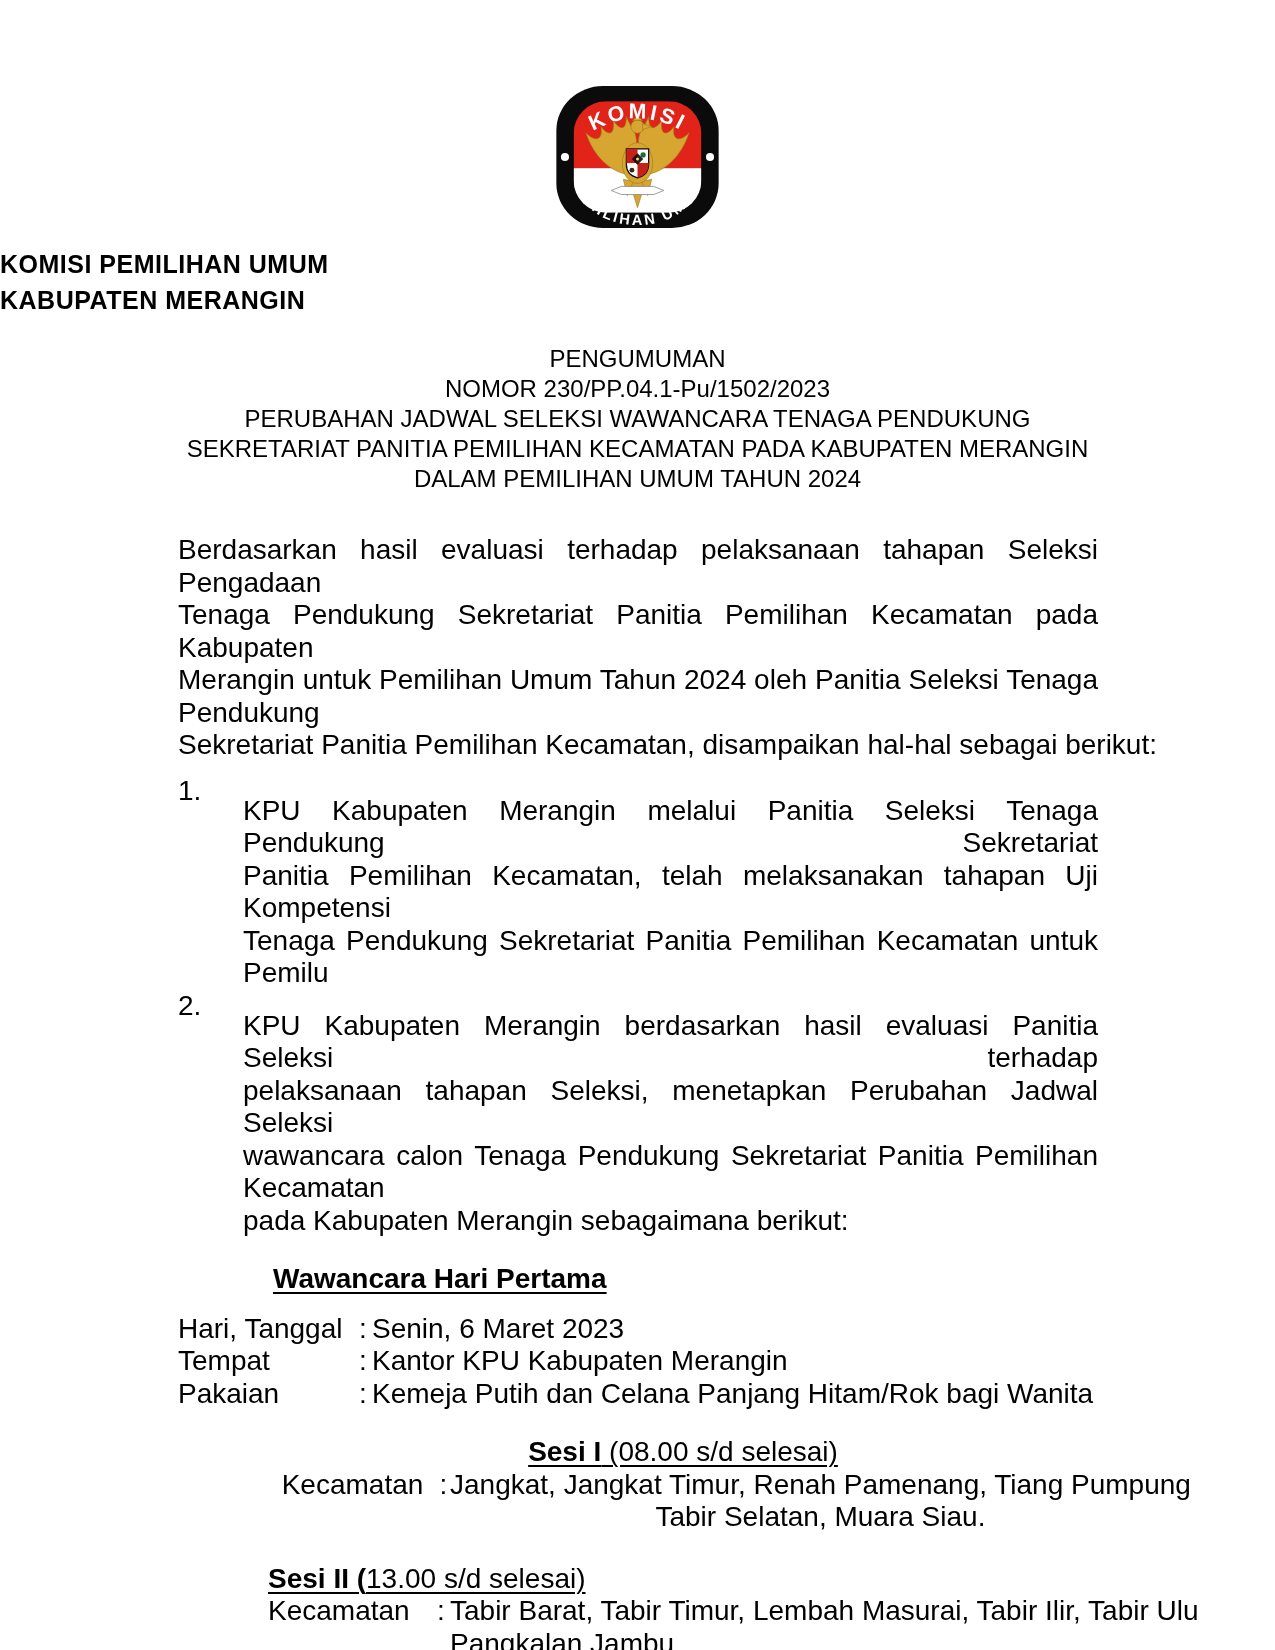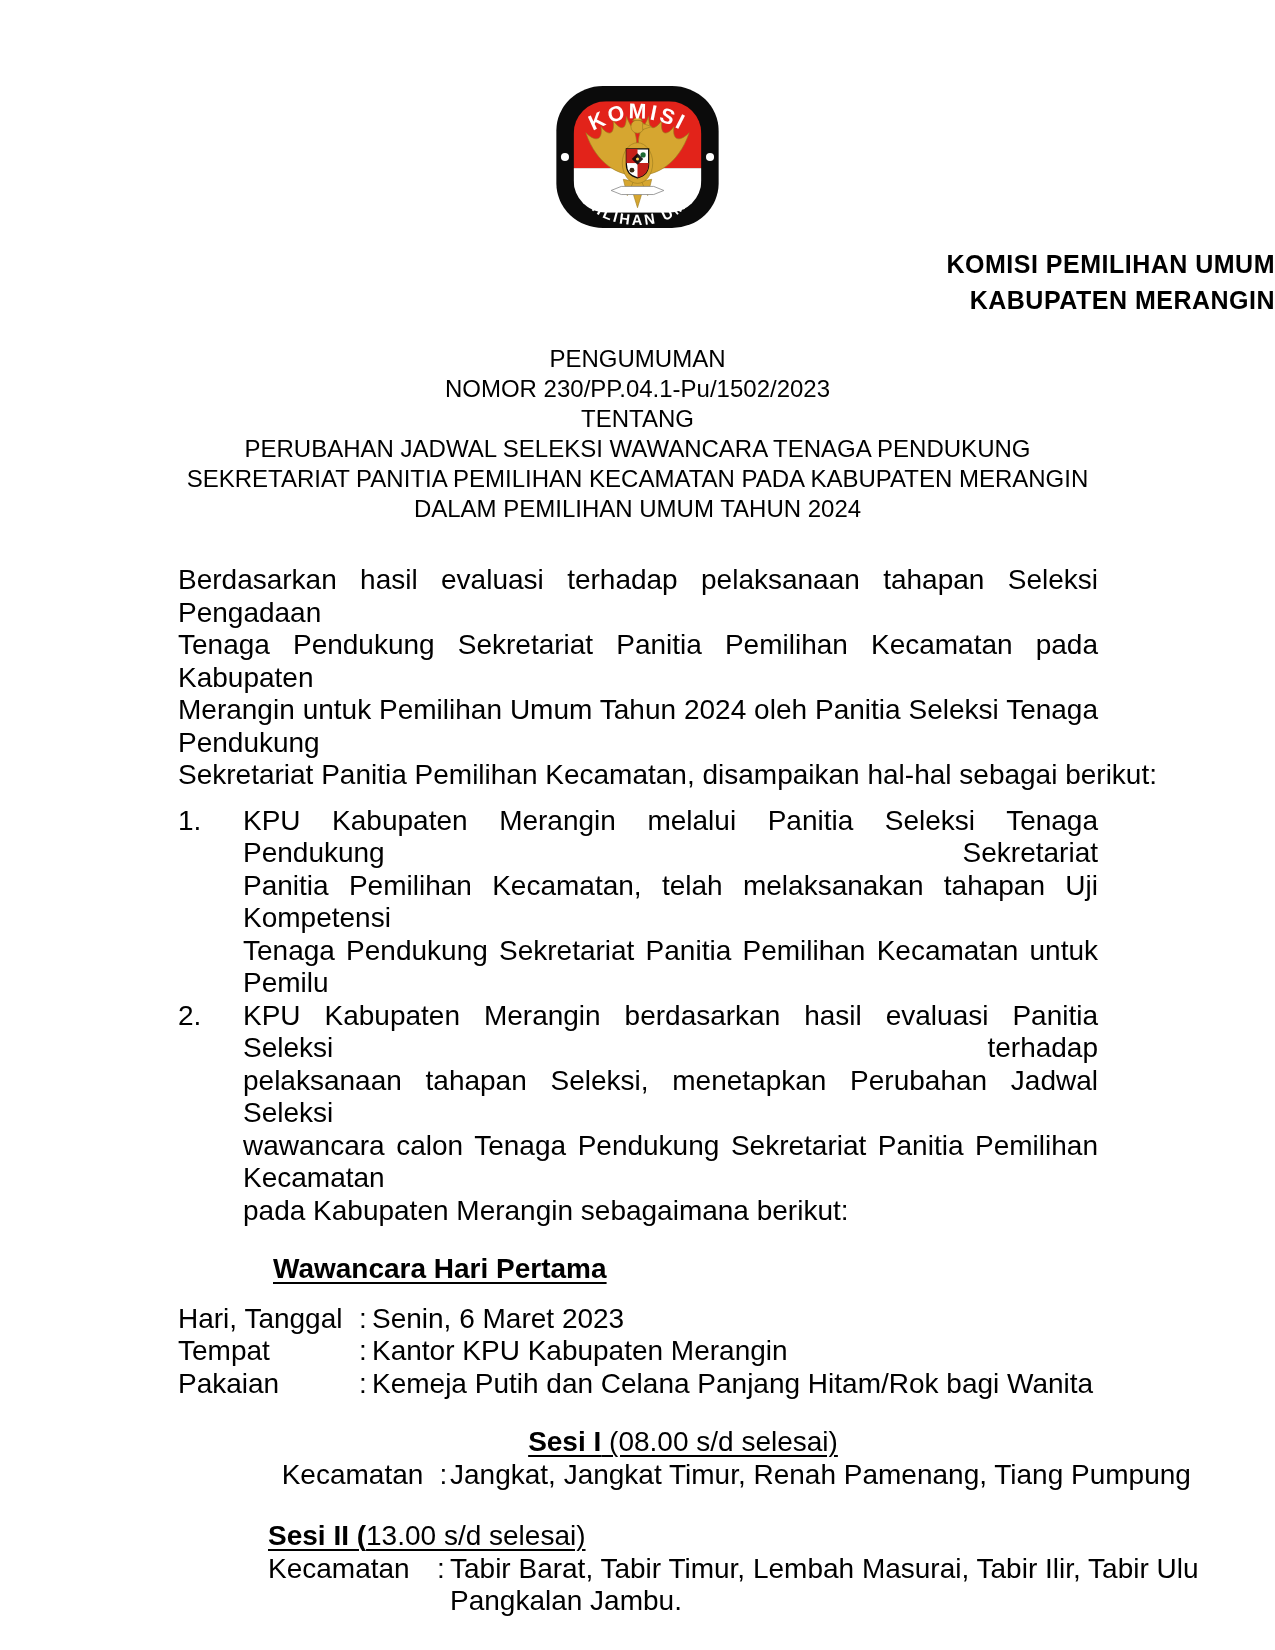--- a/index.html
+++ b/index.html
@@ -8,21 +8,21 @@
     width:1275px;
     height:1650px;
     background:#ffffff;
     font-family:"Liberation Sans","DejaVu Sans",sans-serif;
     color:#000;
     overflow:hidden;
   }
   .logo-wrap{padding-top:86px;text-align:center;}
   .org-header{
     margin-top:14px;
-    text-align:right;
+    text-align:left;
     font-weight:bold;
     font-size:25px;
     line-height:36px;
     letter-spacing:0.5px;
   }
   .title-block{
     margin-top:26px;
     text-align:center;
     font-size:24px;
     line-height:30px;
@@ -37,21 +37,21 @@
   .jline{
     text-align:justify;
     text-align-last:justify;
     text-justify:inter-word;
     white-space:normal;
   }
   .lline{text-align:left;white-space:nowrap;}
   .list{margin-top:13px;}
   .list-item{display:flex;}
   .li-num{width:65px;flex:0 0 65px;}
-  .li-body{width:855px;flex:0 0 855px;}
+  .li-body{width:855px;flex:0 0 855px;margin-top:20px;}
   .section-heading{
     margin-top:26px;
     margin-left:95px;
     font-weight:bold;
   }
   .u{
     text-decoration:underline;
     text-decoration-thickness:2px;
     text-underline-offset:4px;
   }
@@ -134,21 +134,20 @@
   </div>
 
   <div class="org-header">
     <div>KOMISI PEMILIHAN UMUM</div>
     <div>KABUPATEN MERANGIN</div>
   </div>
 
   <div class="title-block">
     <div>PENGUMUMAN</div>
     <div>NOMOR 230/PP.04.1-Pu/1502/2023</div>
-    <div>TENTANG</div>
     <div>PERUBAHAN JADWAL SELEKSI WAWANCARA TENAGA PENDUKUNG</div>
     <div>SEKRETARIAT PANITIA PEMILIHAN KECAMATAN PADA KABUPATEN MERANGIN</div>
     <div>DALAM PEMILIHAN UMUM TAHUN 2024</div>
   </div>
 
   <div class="content">
 
     <div class="intro">
       <div class="jline">Berdasarkan hasil evaluasi terhadap pelaksanaan tahapan Seleksi Pengadaan</div>
       <div class="jline">Tenaga Pendukung Sekretariat Panitia Pemilihan Kecamatan pada Kabupaten</div>
@@ -200,20 +199,21 @@
 
     <div class="sesi sesi-1">
       <div class="sesi-heading">
         <span class="u"><span class="bold">Sesi I</span><span> (08.00 s/d selesai)</span></span>
       </div>
       <div class="kec-row">
         <div class="kec-label">Kecamatan</div>
         <div class="colon-cell">:</div>
         <div class="value-lines">
           <div>Jangkat, Jangkat Timur, Renah Pamenang, Tiang Pumpung</div>
+          <div>Tabir Selatan, Muara Siau.</div>
         </div>
       </div>
     </div>
 
     <div class="sesi sesi-2">
       <div class="sesi-heading">
         <span class="u"><span class="bold">Sesi II (</span><span>13.00 s/d selesai)</span></span>
       </div>
       <div class="kec-row">
         <div class="kec-label">Kecamatan</div>

